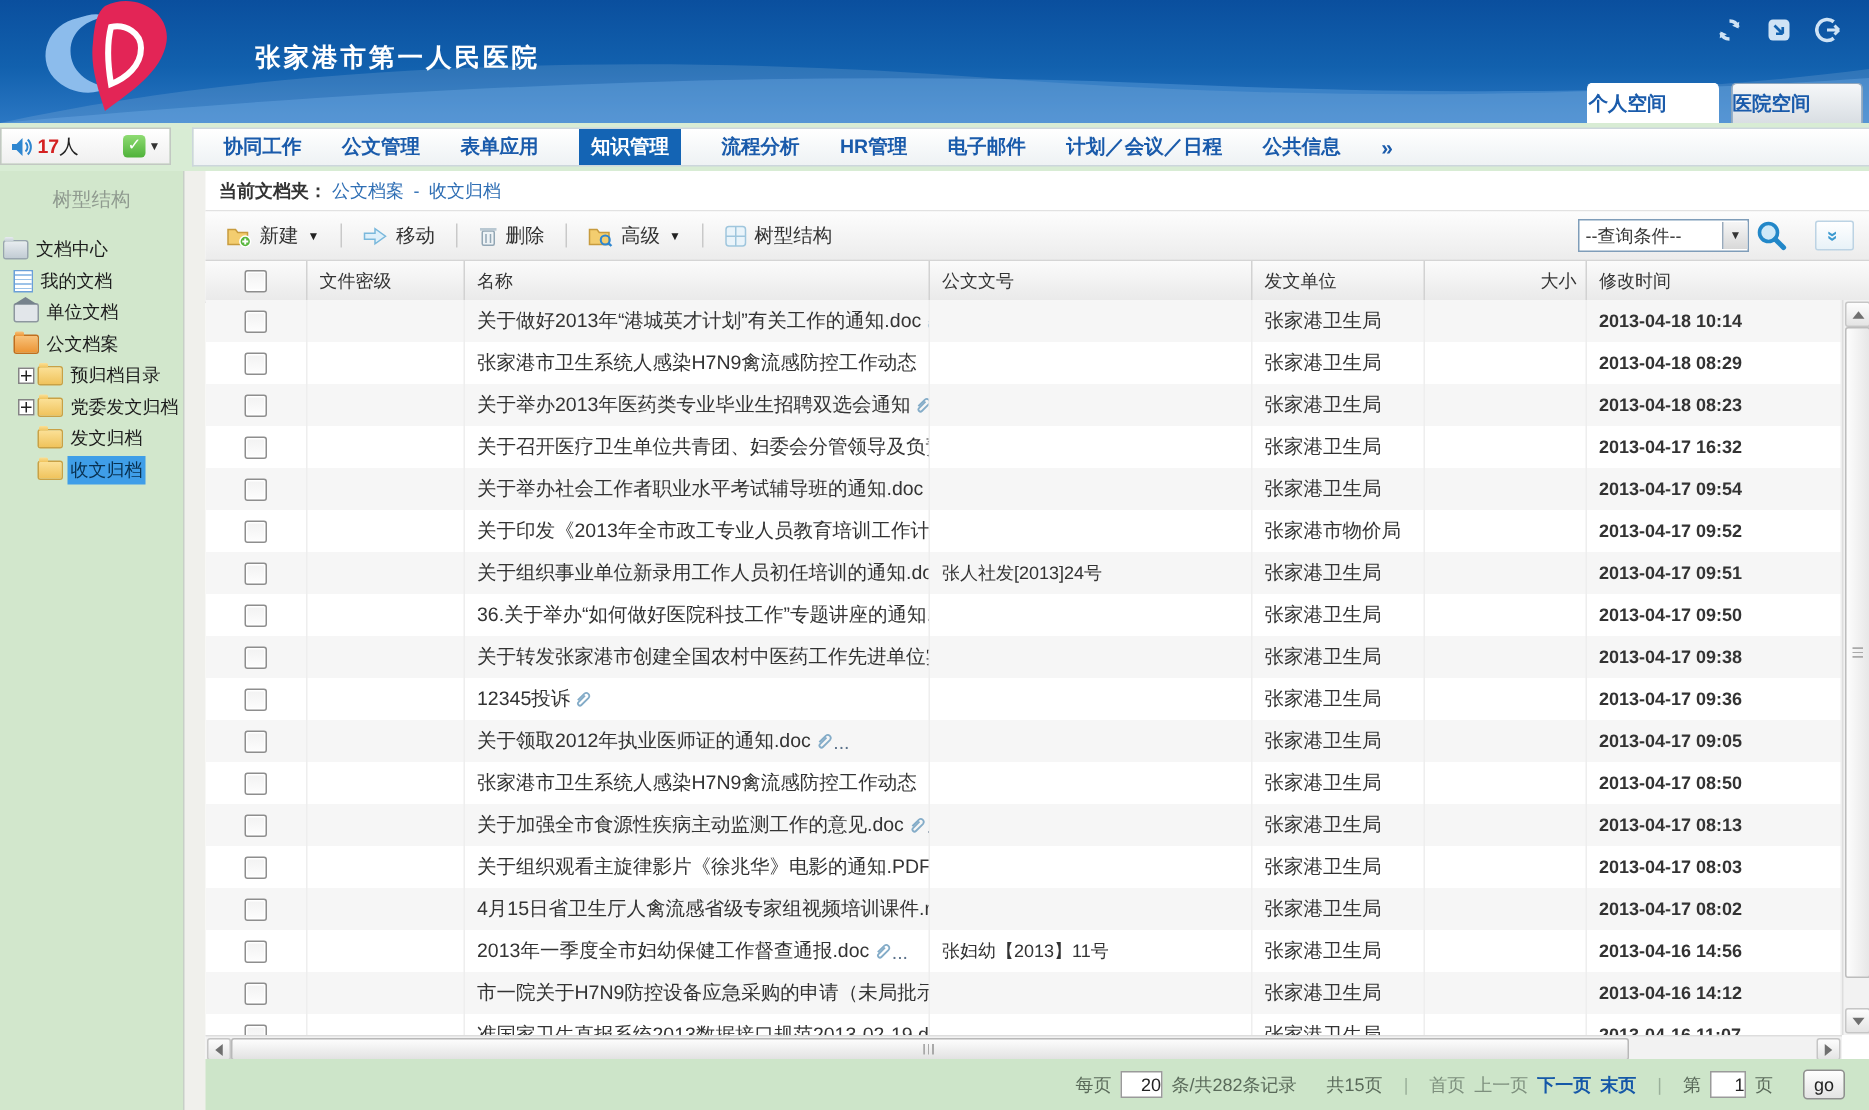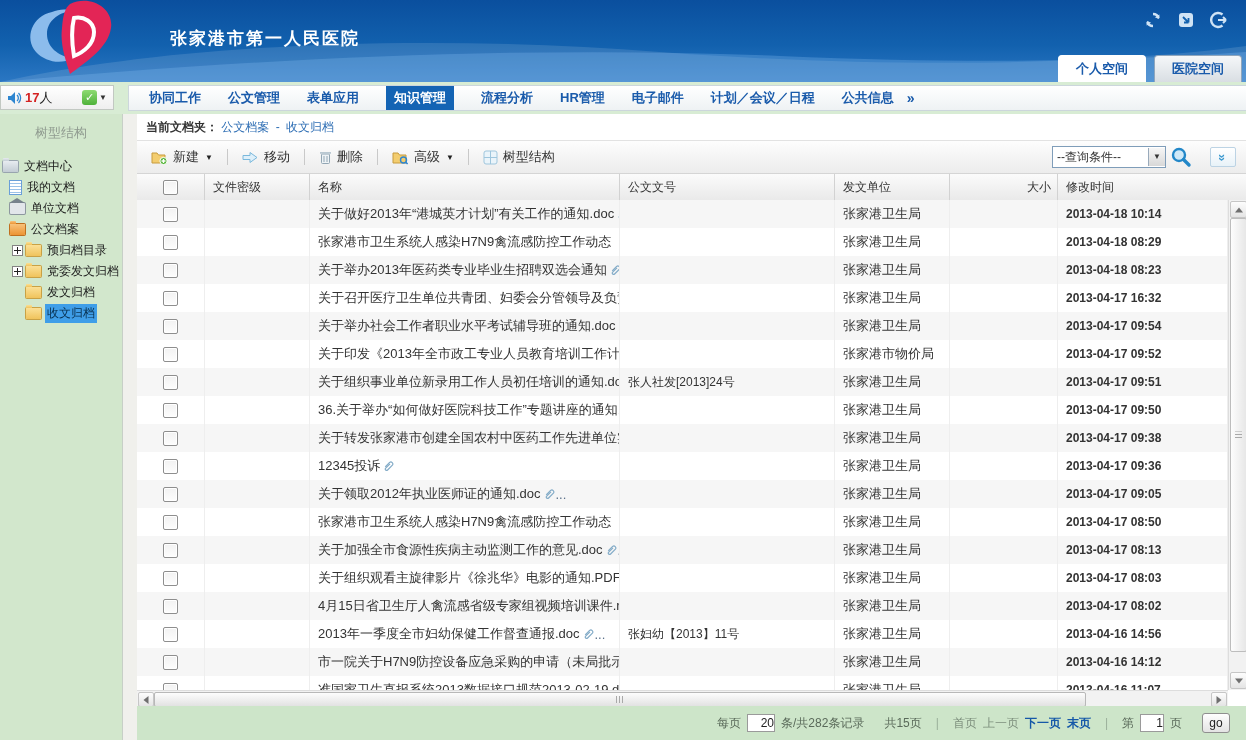--- a/index.html
+++ b/index.html
@@ -5,31 +5,31 @@
   html,body{margin:0;padding:0;background:#fff;}
   #app{position:relative;width:1246px;height:740px;font-family:"Liberation Sans","DejaVu Sans",sans-serif;overflow:hidden;background:#fff;}
   
   .header{position:absolute;left:0;top:0;width:1246px;height:82px;background:linear-gradient(180deg,#0a4f9e 0%,#1261ae 55%,#2b77c3 100%);}
   .header .wave{position:absolute;left:0;bottom:0;width:100%;height:46px;}
   .logo{position:absolute;left:14px;top:0;width:108px;height:80px;}
   .app-title{position:absolute;left:170px;top:27px;color:#fff;font-size:17px;font-weight:bold;letter-spacing:2px;}
   .win-icons{position:absolute;right:18px;top:11px;display:flex;gap:15px;}
   .win-icons svg{display:block;}
   .space-tabs{position:absolute;right:4px;bottom:0;display:flex;gap:8px;}
-  .stab{width:86px;height:26px;line-height:26px;text-align:center;font-size:13px;font-weight:bold;color:#1a5bab;border-radius:4px 4px 0 0;border:1px solid #8fa6bd;border-bottom:none;background:linear-gradient(#f5f7f9,#d9dee3);cursor:pointer;}
+  .stab{width:86px;height:26px;line-height:26px;text-align:left;font-size:13px;font-weight:bold;color:#1a5bab;border-radius:4px 4px 0 0;border:1px solid #8fa6bd;border-bottom:none;background:linear-gradient(#f5f7f9,#d9dee3);cursor:pointer;}
   .stab.active{background:#fff;border-color:#fff;}
   
   .subbar{position:absolute;left:0;top:82px;width:1246px;height:32px;background:#d8ecd4;}
   .online-box{position:absolute;left:0;top:3px;width:114px;height:25px;background:linear-gradient(#ffffff,#efefef);border:1px solid #c2c8c2;display:flex;align-items:center;padding:0 6px;box-sizing:border-box;}
   .online-count{color:#d42222;font-weight:bold;font-size:13px;margin-left:3px;}
   .online-unit{color:#222;font-size:13px;}
   .status-btn{margin-left:auto;display:flex;align-items:center;gap:2px;cursor:pointer;}
   .status-check{width:15px;height:15px;border-radius:3px;background:linear-gradient(#8edb72,#4fb23a);color:#fff;font-size:11px;font-weight:bold;text-align:center;line-height:15px;}
   .status-arrow{font-size:8px;color:#333;}
-  .navbar{position:absolute;left:128px;top:3px;right:0;height:26px;background:linear-gradient(#ffffff,#eef2f4);border:1px solid #ccd6dc;border-right:none;display:flex;align-items:center;padding-left:20px;gap:13px;box-sizing:border-box;}
+  .navbar{position:absolute;left:128px;top:3px;right:0;height:26px;background:linear-gradient(#ffffff,#eef2f4);border:1px solid #ccd6dc;border-right:none;display:flex;align-items:center;padding-left:20px;gap:27px;box-sizing:border-box;}
   .nav-item{color:#1a5bab;font-size:13px;font-weight:bold;cursor:pointer;white-space:nowrap;}
   .nav-item.active{background:#1464b4;color:#fff;padding:3px 8px;}
   .nav-more{color:#1a5bab;font-size:14px;font-weight:bold;cursor:pointer;}
   
   .sidebar{position:absolute;left:0;top:114px;width:122px;bottom:0;background:#d2e7cc;}
   .side-gap{position:absolute;left:122px;top:114px;width:15px;bottom:0;background:#f0f0ec;border-left:1px solid #c7cfc7;}
   .tree-title{text-align:center;color:#8f9a8f;font-size:13px;padding:10px 0 14px;}
   .tree{font-size:12px;color:#1b1b1b;}
   .tree-item{display:flex;align-items:center;height:21px;cursor:pointer;white-space:nowrap;}
   .tree-item.lvl0{padding-left:3px;}

